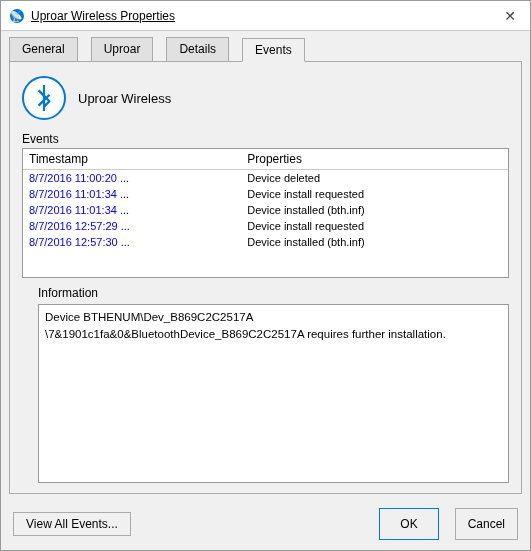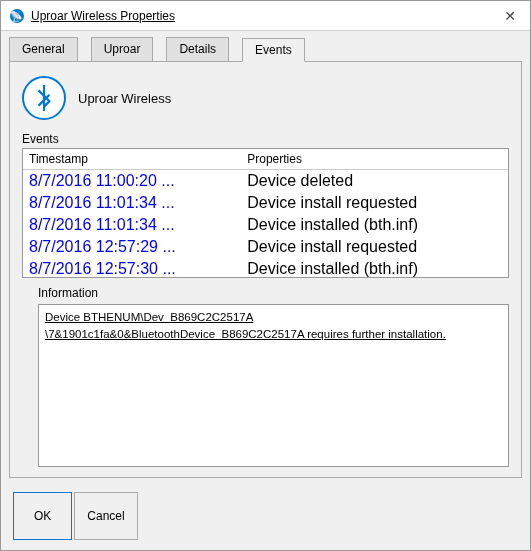--- a/index.html
+++ b/index.html
@@ -139,69 +139,68 @@
       padding: 3px 6px;
       font-weight: normal;
       font-size: 12px;
       border-bottom: 1px solid #ccc;
       position: sticky;
       top: 0;
       background: white;
     }
     tbody td {
       padding: 2px 6px;
-      font-size: 16px;
+      font-size: 11px;
       vertical-align: middle;
     }
     .info-section {
       display: flex;
       flex-direction: column;
       gap: 2px;
       flex: 1;
       padding-left: 16px;
     }
     .info-box {
       border: 1px solid #999;
       background: white;
       flex: 1;
       padding: 4px 6px;
       font-size: 11.5px;
       overflow-y: scroll;
       overflow-x: hidden;
       color: #000;
       line-height: 1.5;
-      text-decoration: underline;
     }
     .footer {
       display: flex;
       justify-content: space-between;
       align-items: center;
       padding: 6px 12px 10px 12px;
     }
     .view-all-btn {
       padding: 4px 12px;
       background: #f0f0f0;
       border: 1px solid #aaa;
       cursor: pointer;
       font-size: 12px;
     }
     .footer-right {
       display: flex;
-      gap: 2px;
+      gap: 16px;
       justify-content: center;
     }
     .ok-btn {
       padding: 4px 20px;
       background: #f0f0f0;
       border: 1px solid #0078d7;
       cursor: pointer;
       font-size: 12px;
     }
     .cancel-btn {
-      padding: 16px 12px;
+      padding: 8px 12px;
       background: #f0f0f0;
       border: 1px solid #aaa;
       cursor: pointer;
       font-size: 12px;
     }
   </style>
 </head>
 <body>
 
 <div class="dialog">
@@ -279,18 +278,19 @@
       <div class="section-label">Information</div>
       <div class="info-box">
         <span style="white-space: pre-wrap;">Device BTHENUM\Dev_B869C2C2517A
 \7&amp;1901c1fa&amp;0&amp;BluetoothDevice_B869C2C2517A requires further installation.</span>
       </div>
     </div>
 
   </div>
 
   <div class="footer">
+    <button class="view-all-btn">View All Events...</button>
     <div class="footer-right">
       <button class="ok-btn">OK</button>
       <button class="cancel-btn">Cancel</button>
     </div>
   </div>
 </div>
 
 </body></html>

